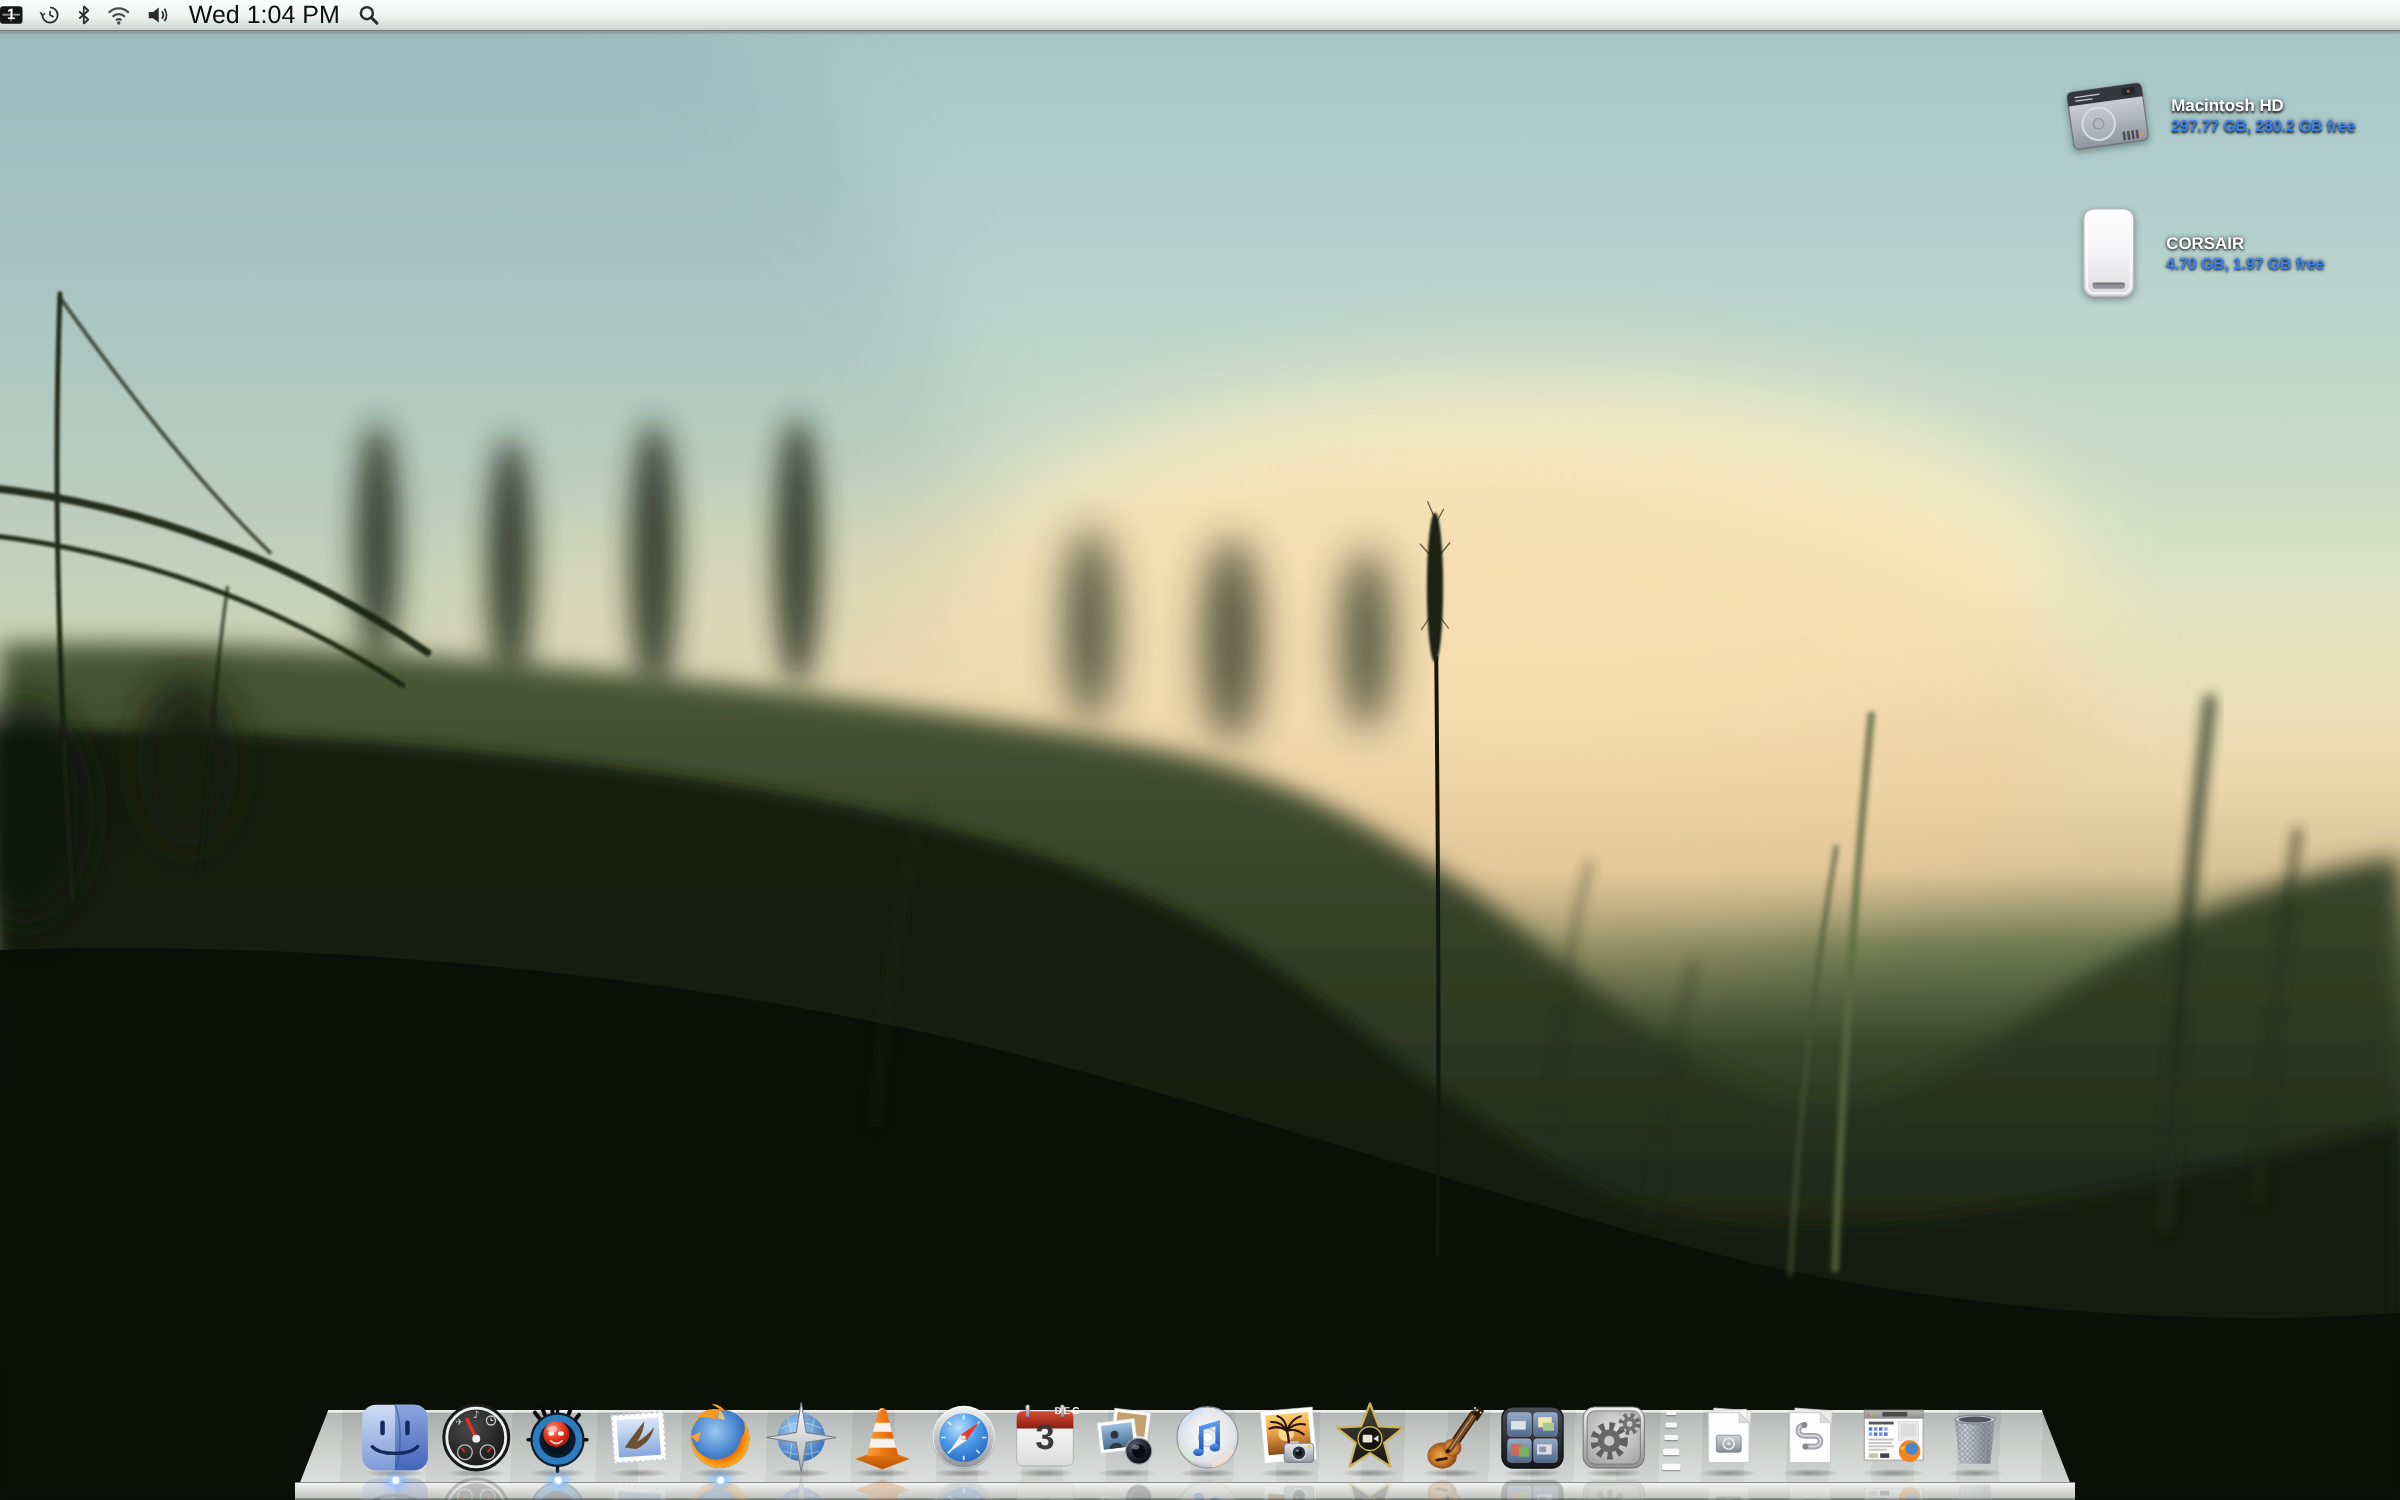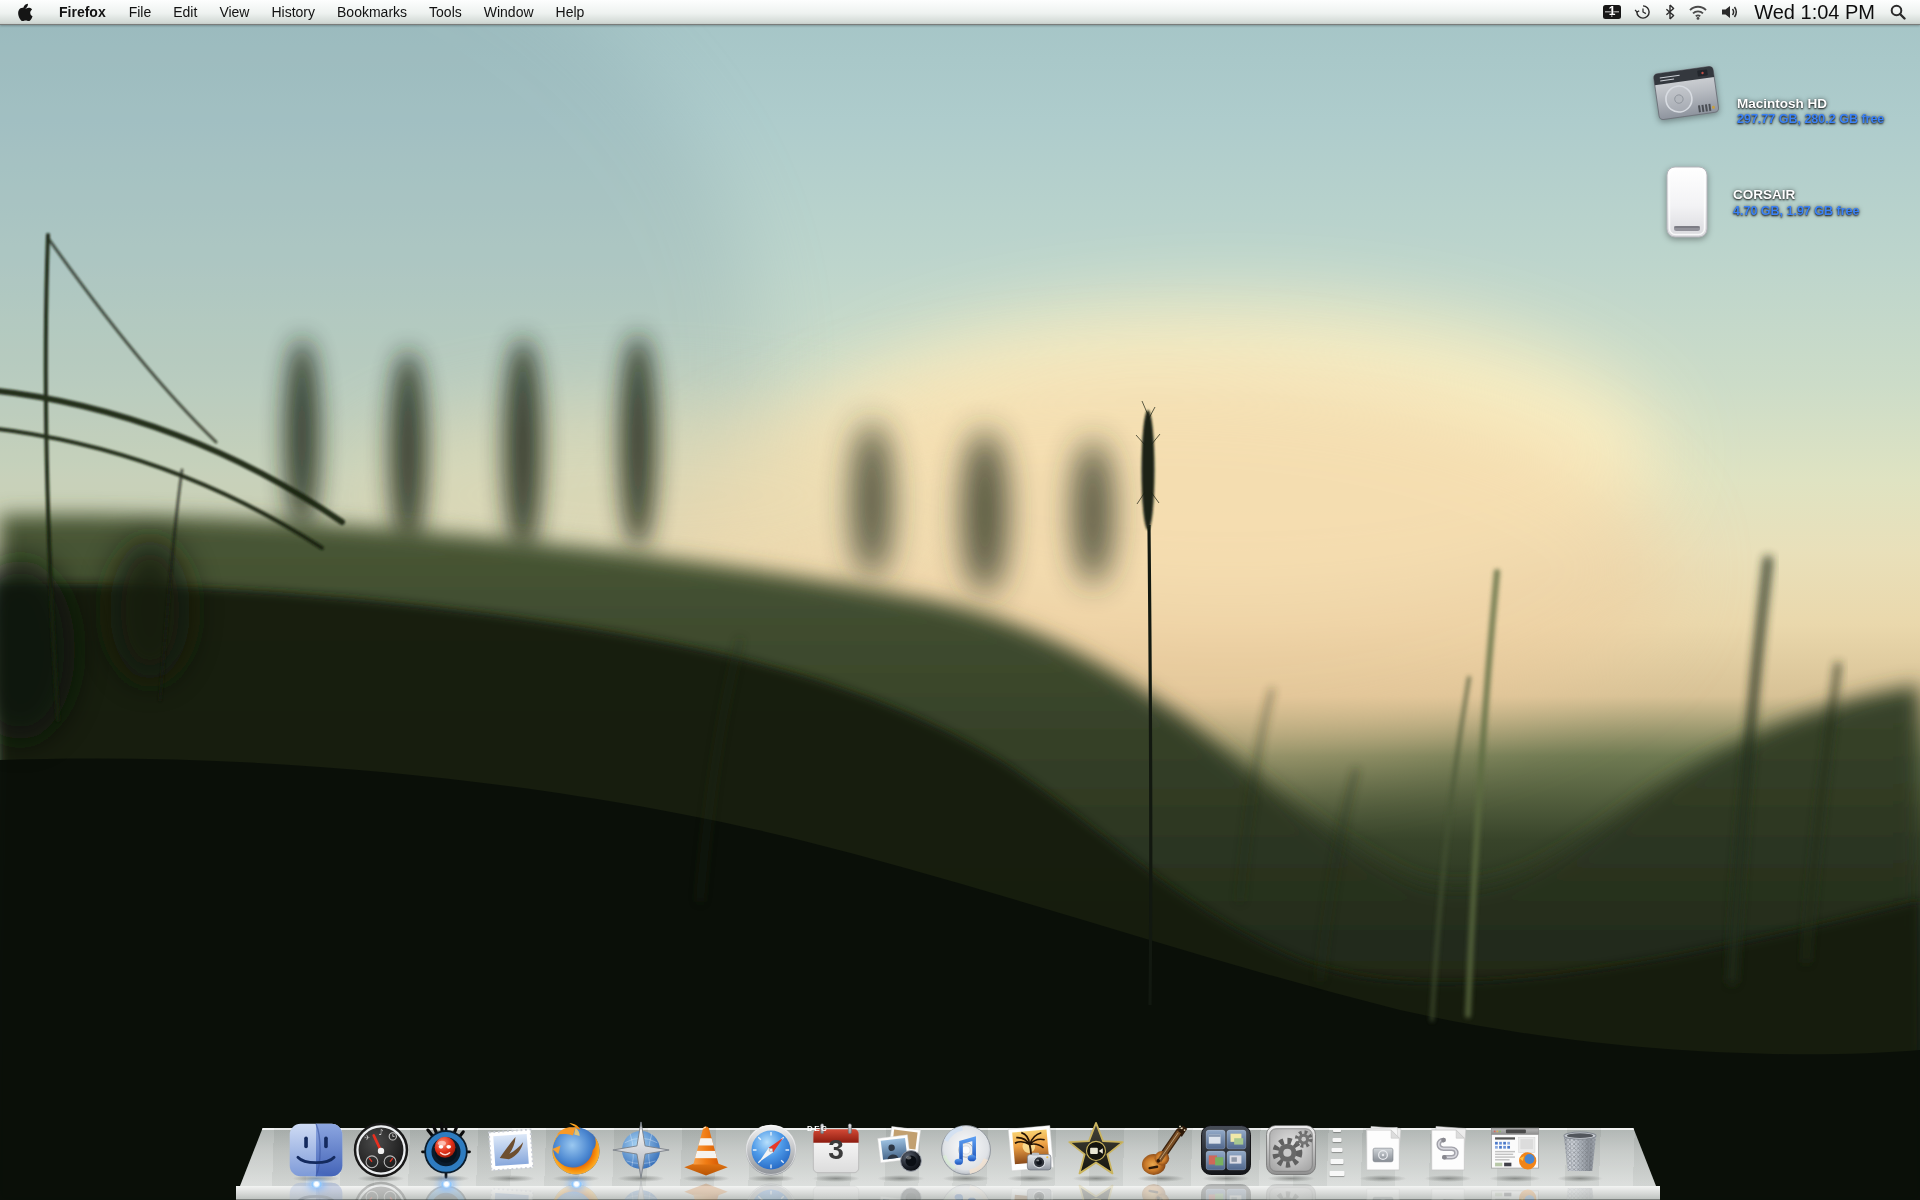--- a/index.html
+++ b/index.html
@@ -23,21 +23,21 @@
   .spacesbox{width:18px;height:14px;background:#161616;border-radius:2.5px;position:relative;display:inline-block;}
   .spacesbox::before{content:"";position:absolute;inset:2px;opacity:.55;
     background:linear-gradient(#fff,#fff) 50% 0/1.5px 100% no-repeat,
                linear-gradient(#fff,#fff) 0 50%/100% 1.5px no-repeat;}
   .spacesnum{position:absolute;left:0;right:0;top:-1px;text-align:center;color:#fff;
     font-size:12px;font-weight:700;text-shadow:0 0 2px #000;}
   .clock{font-size:20px;color:#0d0d0d;padding:0 2px;}
 
   
   .vol{position:absolute;display:flex;align-items:center;gap:13px;z-index:10;}
-  #vol-hd{left:1650px;top:58px;align-items:flex-end;}
+  #vol-hd{left:1650px;top:58px;}
   #vol-corsair{left:1654px;top:164px;}
   .vol-icon{filter:drop-shadow(0 2px 3px rgba(0,0,0,.35));}
   .vol-name{font-size:13.5px;font-weight:700;color:#fff;line-height:1.25;
     text-shadow:0 1px 2px rgba(0,0,0,.95),0 0 4px rgba(0,0,0,.55);}
   .vol-info{font-size:12.5px;font-weight:700;color:#3b82f6;line-height:1.25;
     text-shadow:0 1px 2px rgba(0,0,0,.95),0 0 4px rgba(0,0,0,.55);}
 
   
   .dock-shelf{position:absolute;left:240px;top:1128px;width:1416px;height:58px;z-index:2;
     clip-path:polygon(1.6% 0%,98.4% 0%,100% 100%,0% 100%);
@@ -51,21 +51,21 @@
   .ditem{position:relative;width:58px;height:58px;flex:none;}
   .ditem.w62{width:62px;} .ditem.w54{width:54px;}
   .ditem::before{content:"";position:absolute;left:8%;right:8%;bottom:-3px;height:7px;border-radius:50%;
     background:radial-gradient(ellipse,rgba(30,34,30,.38),rgba(30,34,30,0) 70%);}
   .dicon{position:relative;width:100%;height:100%;
     -webkit-box-reflect:below 1px linear-gradient(transparent,rgba(0,0,0,.26));}
   .dicon svg{width:100%;height:100%;}
   .run{position:absolute;left:50%;bottom:-9px;width:13px;height:7px;margin-left:-6px;border-radius:50%;z-index:7;
     background:radial-gradient(circle at 50% 45%,#ffffff 0 25%,#8cc6ff 55%,rgba(100,160,255,0) 100%);
     box-shadow:0 0 7px 2px rgba(120,180,255,.85);}
-  .ical-mon{position:absolute;top:4px;left:0;right:0;text-align:left;font-size:8px;font-weight:700;
+  .ical-mon{position:absolute;top:4px;left:0;right:0;text-align:right;font-size:8px;font-weight:700;
     color:#fff;letter-spacing:1.5px;line-height:1;}
   .ical-day{position:absolute;top:15px;left:0;right:0;text-align:center;font-size:28px;font-weight:700;
     color:#3b3b3b;line-height:1;}
   .divider{width:20px;height:58px;position:relative;flex:none;}
   .divider i{position:absolute;left:50%;transform:translateX(-50%);background:rgba(252,252,252,.9);
     border-radius:1px;box-shadow:0 1px 1px rgba(0,0,0,.3);}
   .divider i:nth-child(1){top:8px;width:8px;height:3px;}
   .divider i:nth-child(2){top:17px;width:9px;height:3.5px;}
   .divider i:nth-child(3){top:27px;width:11px;height:4px;}
   .divider i:nth-child(4){top:38px;width:13px;height:4.5px;}
@@ -173,38 +173,20 @@
 
   <g fill="none" stroke-linecap="round">
     <path d="M1468 1015 C1474 860 1483 720 1497 572" stroke="#5c6b40" stroke-width="6" opacity=".8" filter="url(#b2)"></path>
     <path d="M1432 1020 C1440 880 1452 780 1469 678" stroke="#465434" stroke-width="4" opacity=".7" filter="url(#b2)"></path>
     <path d="M1732 980 C1740 830 1752 700 1768 560" stroke="#242e1a" stroke-width="9" opacity=".85" filter="url(#b5)"></path>
     <path d="M1806 960 C1814 850 1824 770 1838 665" stroke="#242e1a" stroke-width="6" opacity=".8" filter="url(#b5)"></path>
   </g>
 </svg>
 
 <div class="menubar">
-  <div class="mb-left">
-    <span class="apple">
-      <span>
-        <svg width="15" height="19" viewBox="0 0 15 19">
-            <path fill="#151515" d="M8.7 4.6c.8-1 1.4-2.4 1.2-3.8-1.2.1-2.6.8-3.4 1.8-.8.9-1.4 2.3-1.2 3.6 1.3.1 2.6-.7 3.4-1.6zm3.5 5.2c0-2.2 1.8-3.3 1.9-3.4-1-1.5-2.6-1.7-3.2-1.7-1.4-.1-2.7.8-3.4.8-.7 0-1.8-.8-2.9-.8-1.5 0-2.9.9-3.7 2.2-1.6 2.7-.4 6.8 1.1 9 .7 1.1 1.6 2.3 2.8 2.2 1.1 0 1.5-.7 2.9-.7s1.7.7 2.9.7c1.2 0 2-1.1 2.7-2.2.9-1.3 1.2-2.5 1.2-2.6 0 0-2.3-.9-2.3-3.5z"></path>
-          </svg>
-      </span>
-    </span>
-    <span class="appname">Firefox</span>
-    <span class="mitem">File</span>
-    <span class="mitem">Edit</span>
-    <span class="mitem">View</span>
-    <span class="mitem">History</span>
-    <span class="mitem">Bookmarks</span>
-    <span class="mitem">Tools</span>
-    <span class="mitem">Window</span>
-    <span class="mitem">Help</span>
-  </div>
   <div class="mb-right">
     <span class="spacesbox">
       <span class="spacesnum">1</span>
     </span>
     <span>
       <svg width="18" height="18" viewBox="0 0 20 20">
           <g fill="none" stroke="#2b2b2b" stroke-width="1.6">
             <path d="M10 3.2 A6.8 6.8 0 1 1 3.2 10"></path>
             <path d="M10 6.2 V10 L13.2 11.8" stroke-width="1.4"></path>
           </g>

